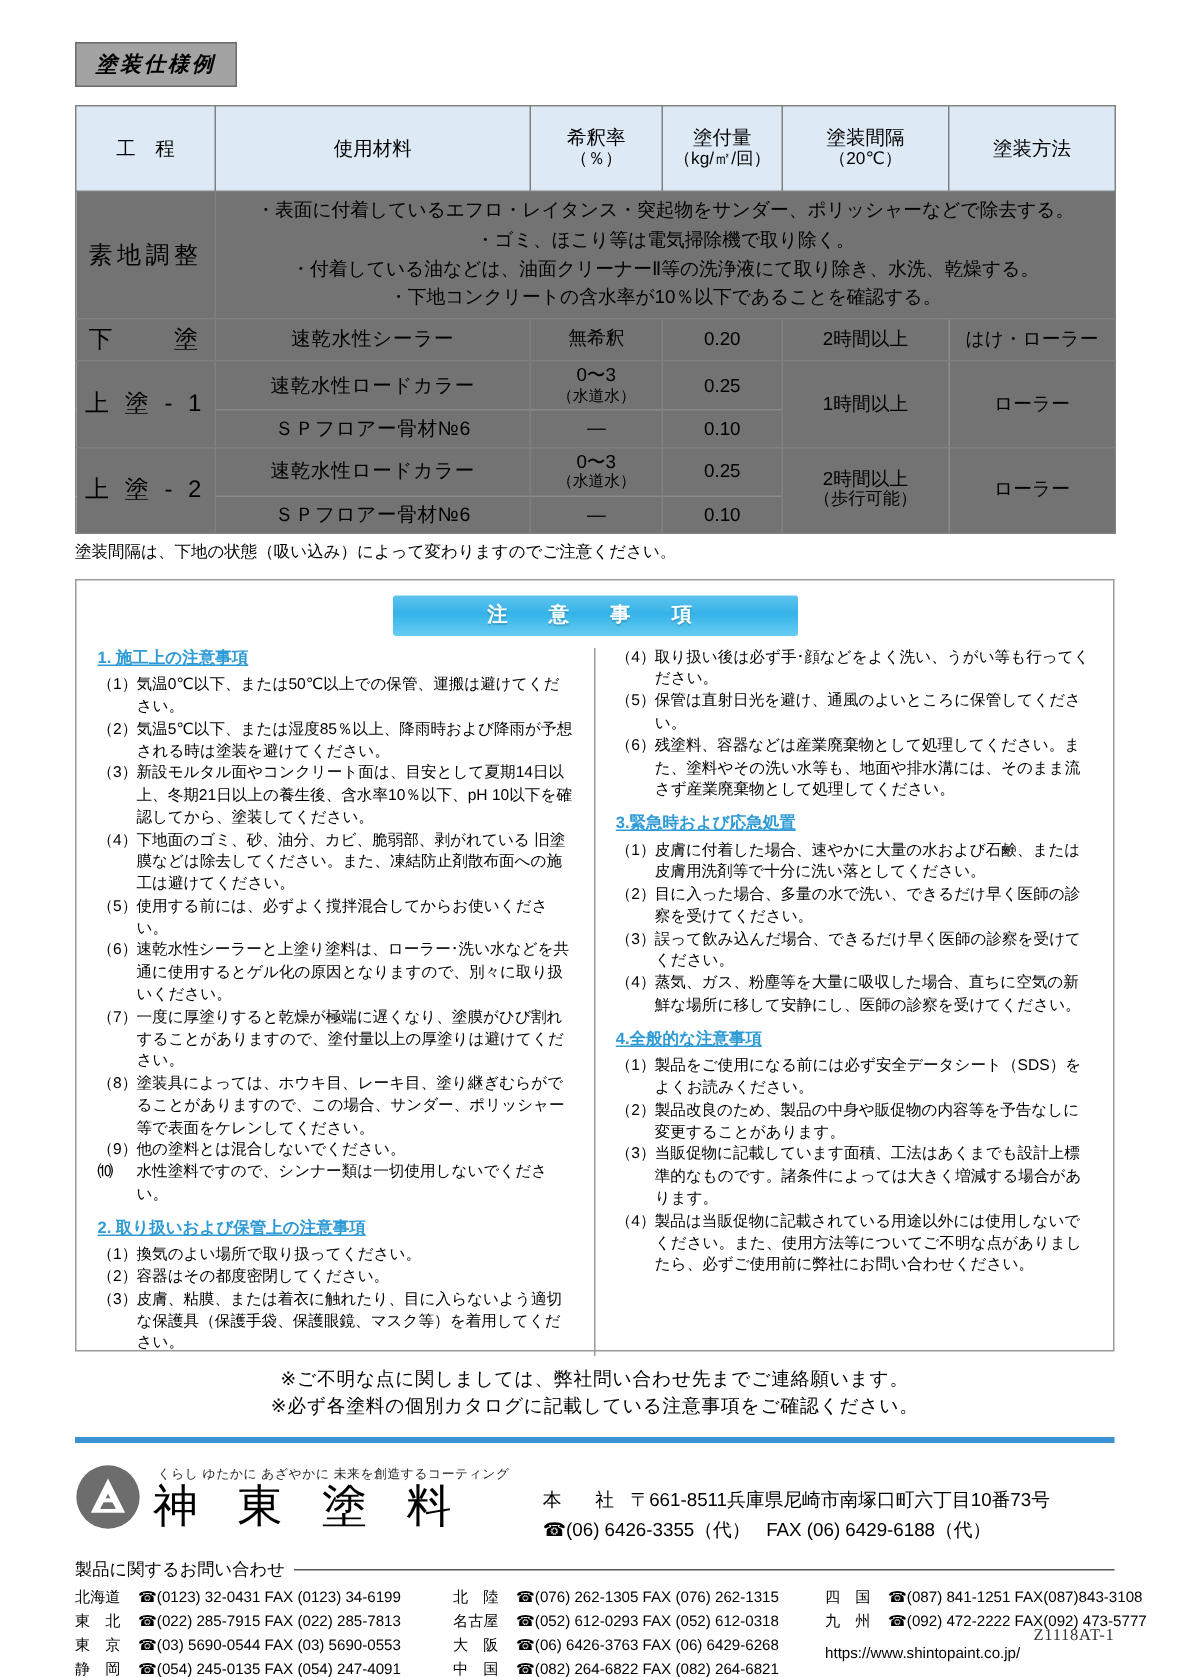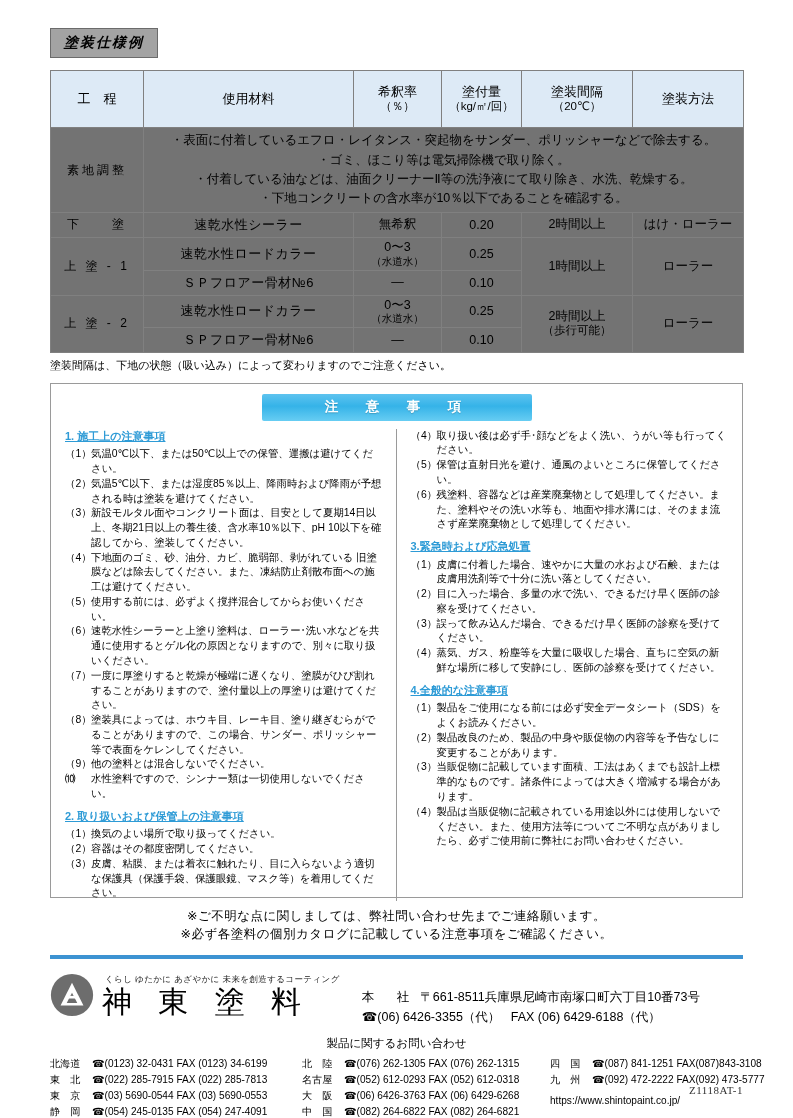--- a/index.html
+++ b/index.html
@@ -59,21 +59,21 @@
     padding: 14px 2px;
     line-height: 1.15;
   }
   table.spec th .sub {
     display: block;
     font-size: 11.5px;
   }
   td.proc {
     background: #ddeaf6;
     letter-spacing: 3px;
-    font-size: 12px;
+    font-size: 16px;
   }
   td.prep-body {
     text-align: left;
     padding: 7px 8px 8px 10px;
     line-height: 1.55;
     font-size: 12.5px;
   }
   td.prep-body div { white-space: nowrap; }
   td.material {
     font-size: 13px;
@@ -201,21 +201,20 @@
   }
   .hq .hq-label { letter-spacing: 5px; margin-right: 6px; }
 
   
   .contact-head {
     width: 693px;
     margin-top: 9px;
     display: flex;
     align-items: center;
     font-size: 11.5px;
-    flex-direction: column;
   }
   .contact-head .lbl { flex: 0 0 auto; white-space: nowrap; }
   .contact-head .rule {
     flex: 1 1 auto;
     height: 1px;
     background: #555;
     margin-left: 6px;
   }
   .contact-grid {
     width: 693px;

